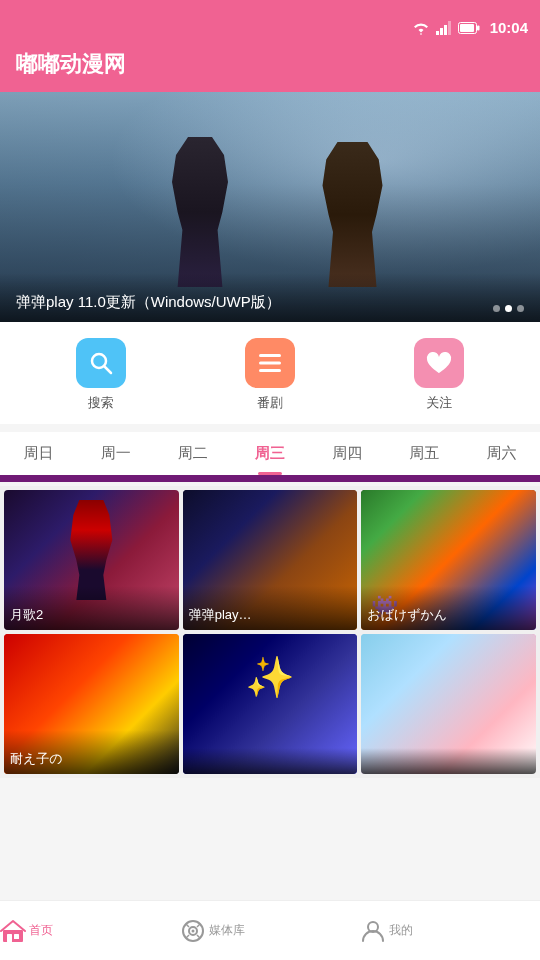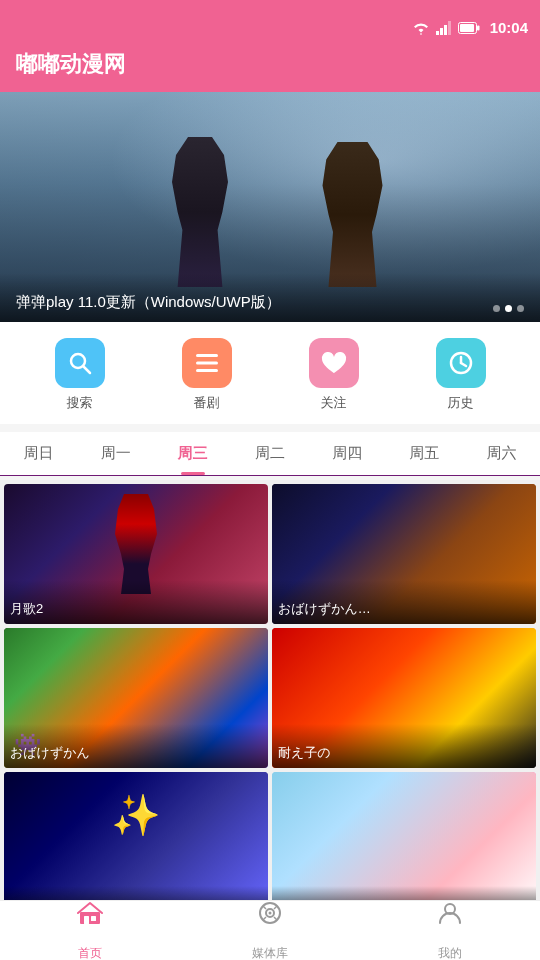--- a/index.html
+++ b/index.html
@@ -114,21 +114,21 @@
     .nav-icon.history { background: #4dd0e1; }
     .nav-label {
       font-size: 13px;
       color: #555;
     }
 
     
     .week-tabs {
       background: white;
       display: flex;
-      border-bottom: 1px solid #701a75;
+      border-bottom: 7px solid #701a75;
       margin-top: 8px;
       overflow-x: auto;
     }
     .week-tabs::-webkit-scrollbar { display: none; }
     .week-tab {
       flex: 1;
       min-width: 60px;
       text-align: center;
       padding: 12px 4px;
       font-size: 15px;
@@ -149,21 +149,21 @@
       transform: translateX(-50%);
       width: 24px;
       height: 3px;
       background: #f06292;
       border-radius: 2px;
     }
 
     
     .anime-grid {
       display: grid;
-      grid-template-columns: repeat(2, 1fr);
+      grid-template-columns: repeat(3, 1fr);
       gap: 4px;
       padding: 4px;
       background: #f0f0f0;
       margin-top: 4px;
     }
     .anime-card {
       position: relative;
       border-radius: 4px;
       overflow: hidden;
       cursor: pointer;
@@ -210,23 +210,22 @@
       width: 540px;
       height: 60px;
       background: white;
       border-top: 1px solid #eee;
       display: flex;
       justify-content: space-around;
       align-items: center;
     }
     .bottom-item {
       display: flex;
-      flex-direction: column;
-      align-items: center;
-      gap: 19px;
+      align-items: center;
+      gap: 3px;
       cursor: pointer;
       flex: 1;
     }
     .bottom-label {
       font-size: 12px;
       color: #999;
     }
     .bottom-item.active .bottom-label {
       color: #f06292;
     }
@@ -306,57 +305,47 @@
     <span class="nav-label">番剧</span>
   </div>
   <div class="nav-item">
     <div class="nav-icon follow">
       <svg width="28" height="26" viewBox="0 0 28 26" fill="white">
         <path d="M14 23s-12-7.5-12-14a6 6 0 0112-2 6 6 0 0112 2c0 6.5-12 14-12 14z"></path>
       </svg>
     </div>
     <span class="nav-label">关注</span>
   </div>
-  <div class="nav-item">
-    <div class="nav-icon history">
-      <svg width="26" height="26" viewBox="0 0 26 26" fill="none">
-        <circle cx="13" cy="13" r="10" stroke="white" stroke-width="2.5" fill="none"></circle>
-        <line x1="13" y1="7" x2="13" y2="13" stroke="white" stroke-width="2.5" stroke-linecap="round"></line>
-        <line x1="13" y1="13" x2="18" y2="16" stroke="white" stroke-width="2.5" stroke-linecap="round"></line>
-      </svg>
-    </div>
-    <span class="nav-label">历史</span>
-  </div>
 </div>
 
 <div class="week-tabs">
   <div class="week-tab">周日</div>
   <div class="week-tab">周一</div>
+  <div class="week-tab">周二</div>
   <div class="week-tab active">周三</div>
-  <div class="week-tab">周二</div>
   <div class="week-tab">周四</div>
   <div class="week-tab">周五</div>
   <div class="week-tab">周六</div>
 </div>
 
 <div class="anime-grid">
 
   <div class="anime-card">
     <div class="anime-thumb anime-thumb-1">
 
       <div style="position:absolute;bottom:30px;left:50%;transform:translateX(-50%);width:60px;height:100px;background:linear-gradient(180deg,#8b0000 0%,#cc0000 30%,#1a0a2e 70%);clip-path:polygon(30%0%,70%0%,80%15%,85%40%,75%60%,70%75%,75%100%,25%100%,30%75%,25%60%,15%40%,20%15%);"></div>
     </div>
     <div class="anime-label">月歌2</div>
   </div>
 
   <div class="anime-card">
     <div class="anime-thumb anime-thumb-2">
       <div style="position:absolute;inset:0;background:linear-gradient(135deg, #0d0d2b 0%, #1a1a5e 30%, #8b4513 60%, #cc6600 100%);"></div>
     </div>
-    <div class="anime-label">おばけずかん…</div>
+    <div class="anime-label">弹弹play…</div>
   </div>
 
   <div class="anime-card">
     <div class="anime-thumb anime-thumb-3">
       <div style="position:absolute;inset:0;background:linear-gradient(135deg,#2a7a2a 0%,#44aa44 20%,#ff6600 50%,#0044cc 80%,#aa44cc 100%);"></div>
       <div style="position:absolute;bottom:10px;left:10px;font-size:22px;">👾</div>
     </div>
     <div class="anime-label">おばけずかん</div>
   </div>
 

